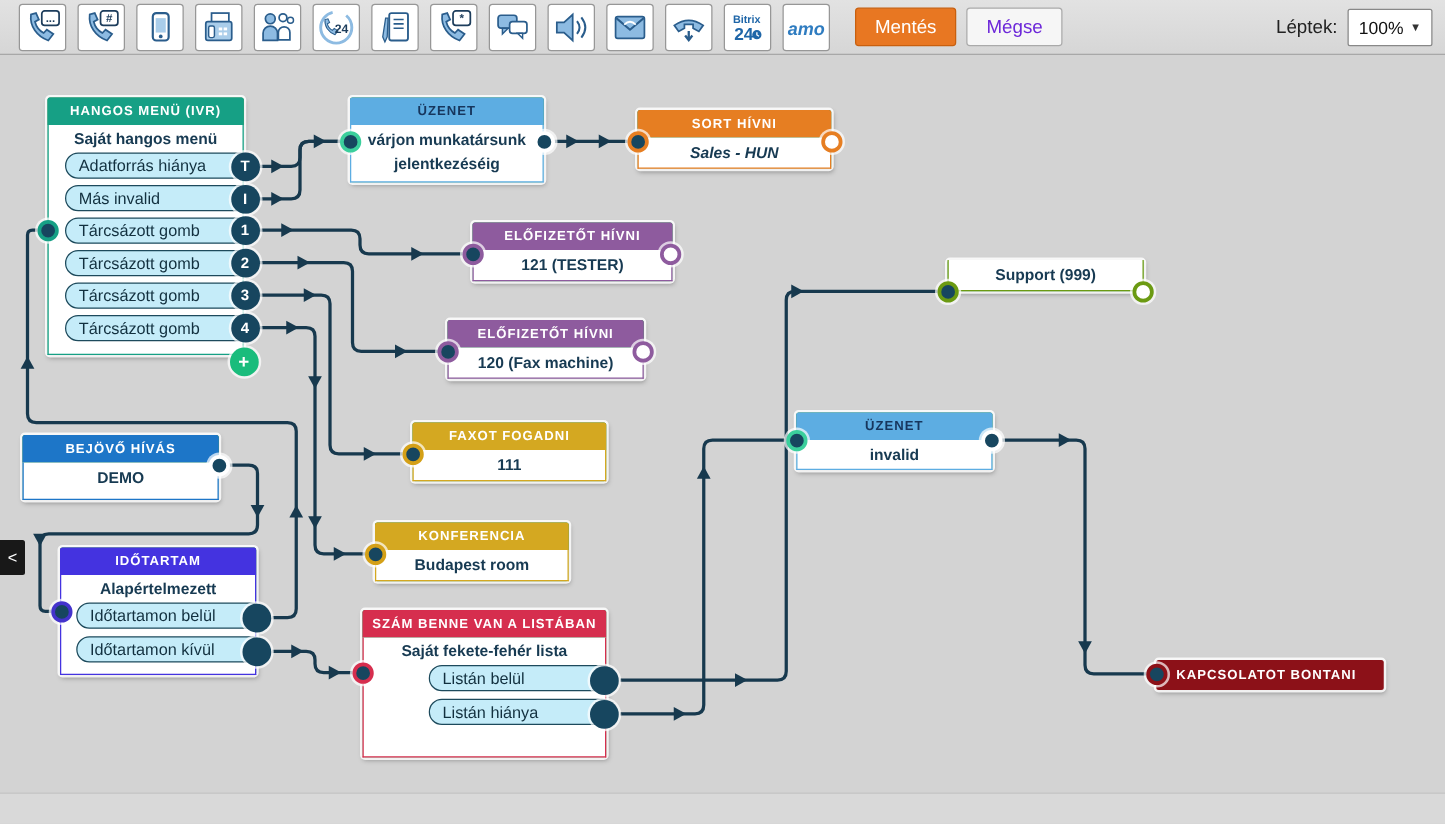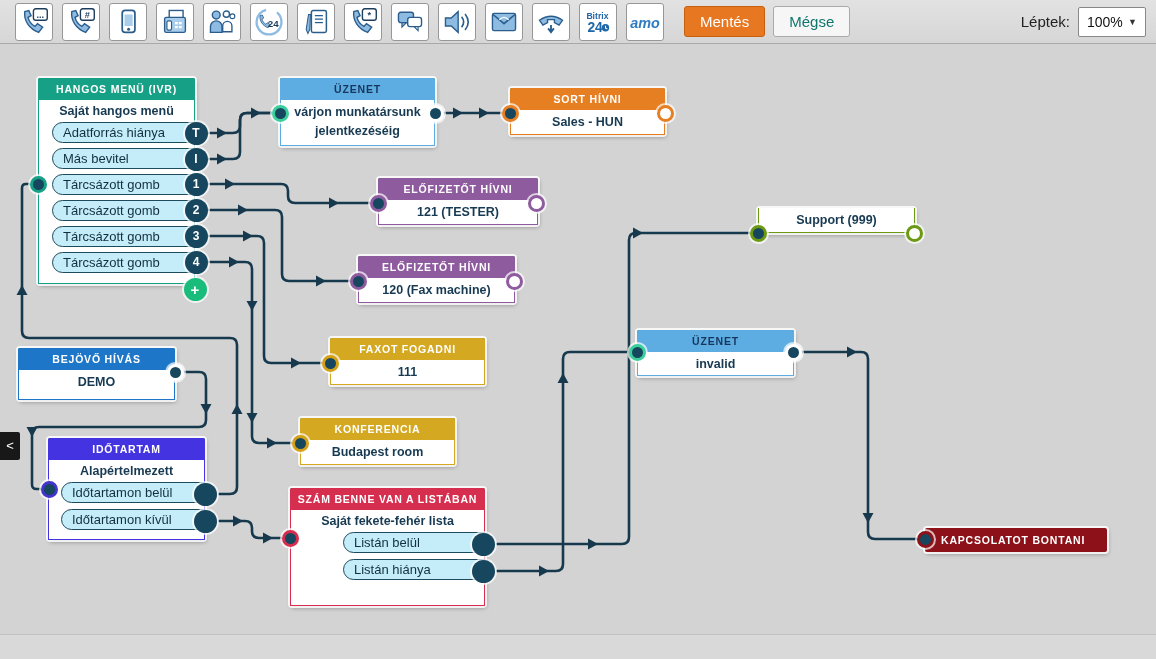--- a/index.html
+++ b/index.html
@@ -8,21 +8,21 @@
   
   #toolbar{position:absolute;top:0;left:0;width:1156px;height:44px;
     background:linear-gradient(#e2e2e2,#d6d6d6);border-bottom:1px solid #a8a8a8;
     display:flex;align-items:center;box-sizing:border-box;padding:0 10px}
   .tbtn{width:38px;height:38px;margin:0 4.5px 0 4.5px;background:#fff;border:1px solid #979797;
     border-radius:3px;box-sizing:border-box;display:flex;align-items:center;justify-content:center;cursor:pointer}
   .tbtn svg{width:30px;height:30px}
   .btn{height:31px;border-radius:3px;font-size:15px;padding:0 15px;cursor:pointer;
     font-family:"Liberation Sans",sans-serif}
   #save-btn{margin-left:16px;background:#e87722;border:1px solid #c85f0e;color:#fff}
-  #cancel-btn{margin-left:8px;background:#f6f6f6;border:1px solid #aaa;color:#0f766e}
+  #cancel-btn{margin-left:8px;background:#f6f6f6;border:1px solid #aaa;color:#6d28d9}
   #zoom-group{margin-left:auto;display:flex;align-items:center}
   #zoom-label{font-size:15px;color:#222;margin-right:8px}
   #zoom-select{width:68px;height:30px;background:#fff;border:1px solid #888;border-radius:2px;
     display:flex;align-items:center;justify-content:space-between;padding:0 8px;box-sizing:border-box;
     font-size:14px;color:#111;cursor:pointer}
   #zoom-caret{font-size:9px;color:#333}
 
   
   #canvas{position:absolute;top:44px;left:0;width:1156px;height:615px;background:#d3d3d3}
   #edges{position:absolute;top:0;left:0;width:1156px;height:615px}
@@ -227,37 +227,37 @@
       <path d="M801 308 L861 308 Q868 308 868 315 L868 488 Q868 495 875 495 L917 495" fill="none" stroke="#17394e" stroke-width="2.6" stroke-linejoin="round"></path>
       <polygon points="847,302.5 847,313.5 857,308" fill="#17394e"></polygon>
       <polygon points="862.5,469 873.5,469 868,479" fill="#17394e"></polygon>
     </svg>
   <div id="blocks-layer">
       <div class="block block-ivr" style="left: 38px; top: 34px; width: 157px;">
         <div class="hdr" style="background: rgb(22, 160, 133); color: rgb(255, 255, 255);">HANGOS MENÜ (IVR)</div>
         <div class="body" style="border-color: rgb(22, 160, 133); height: 184px;">
           <div class="sub">Saját hangos menü</div>
           <div class="pill">Adatforrás hiánya</div>
-          <div class="pill">Más bevitel</div>
+          <div class="pill">Más invalid</div>
           <div class="pill">Tárcsázott gomb</div>
           <div class="pill">Tárcsázott gomb</div>
           <div class="pill">Tárcsázott gomb</div>
           <div class="pill">Tárcsázott gomb</div>
         </div>
       </div>
       <div class="block block-uzenet1" style="left: 280px; top: 34px; width: 155px;">
         <div class="hdr" style="background: rgb(93, 173, 226); color: rgb(23, 54, 93);">ÜZENET</div>
         <div class="body multi" style="border-color: rgb(93, 173, 226); height: 46px;">
           <div class="bodyline">várjon munkatársunk</div>
           <div class="bodyline">jelentkezéséig</div>
         </div>
       </div>
       <div class="block block-sort" style="left: 510px; top: 44px; width: 155px;">
         <div class="hdr" style="background: rgb(230, 126, 34); color: rgb(255, 255, 255);">SORT HÍVNI</div>
-        <div class="body" style="border-color: rgb(230, 126, 34); height: 25px;">
+        <div class="body" style="border-color: rgb(230, 126, 34); height: 25px; font-style: italic;">
           <div class="bodyline">Sales - HUN</div>
         </div>
       </div>
       <div class="block block-elof121" style="left: 378px; top: 134px; width: 160px;">
         <div class="hdr" style="background: rgb(142, 91, 158); color: rgb(255, 255, 255);">ELŐFIZETŐT HÍVNI</div>
         <div class="body" style="border-color: rgb(142, 91, 158); height: 25px;">
           <div class="bodyline">121 (TESTER)</div>
         </div>
       </div>
       <div class="block block-elof120" style="left: 358px; top: 212px; width: 157px;">

